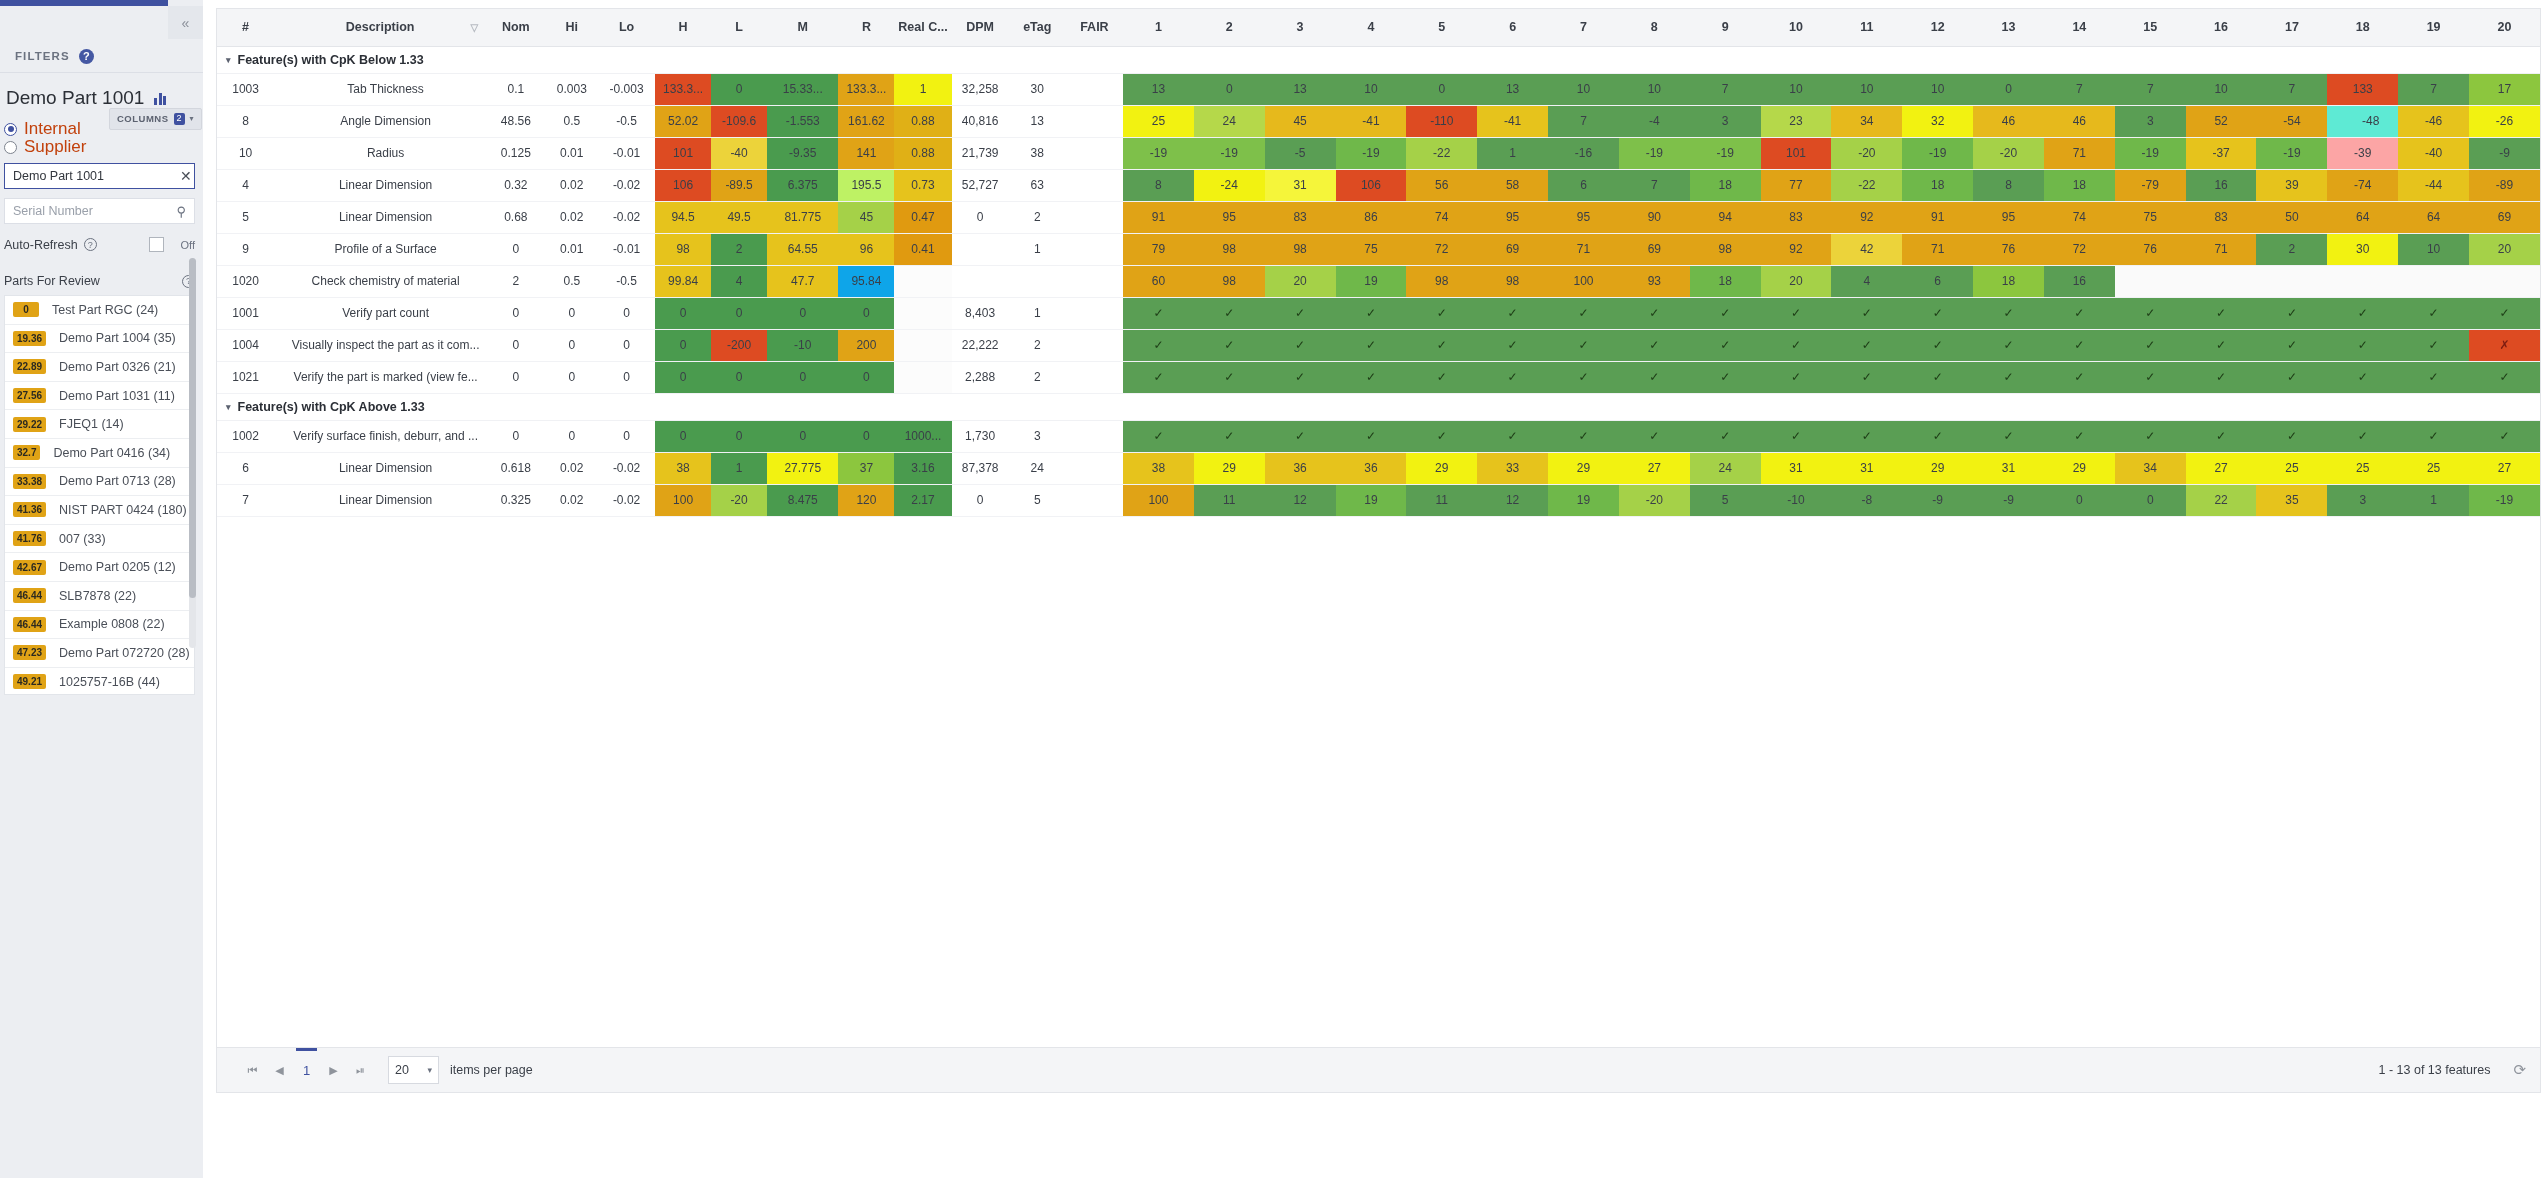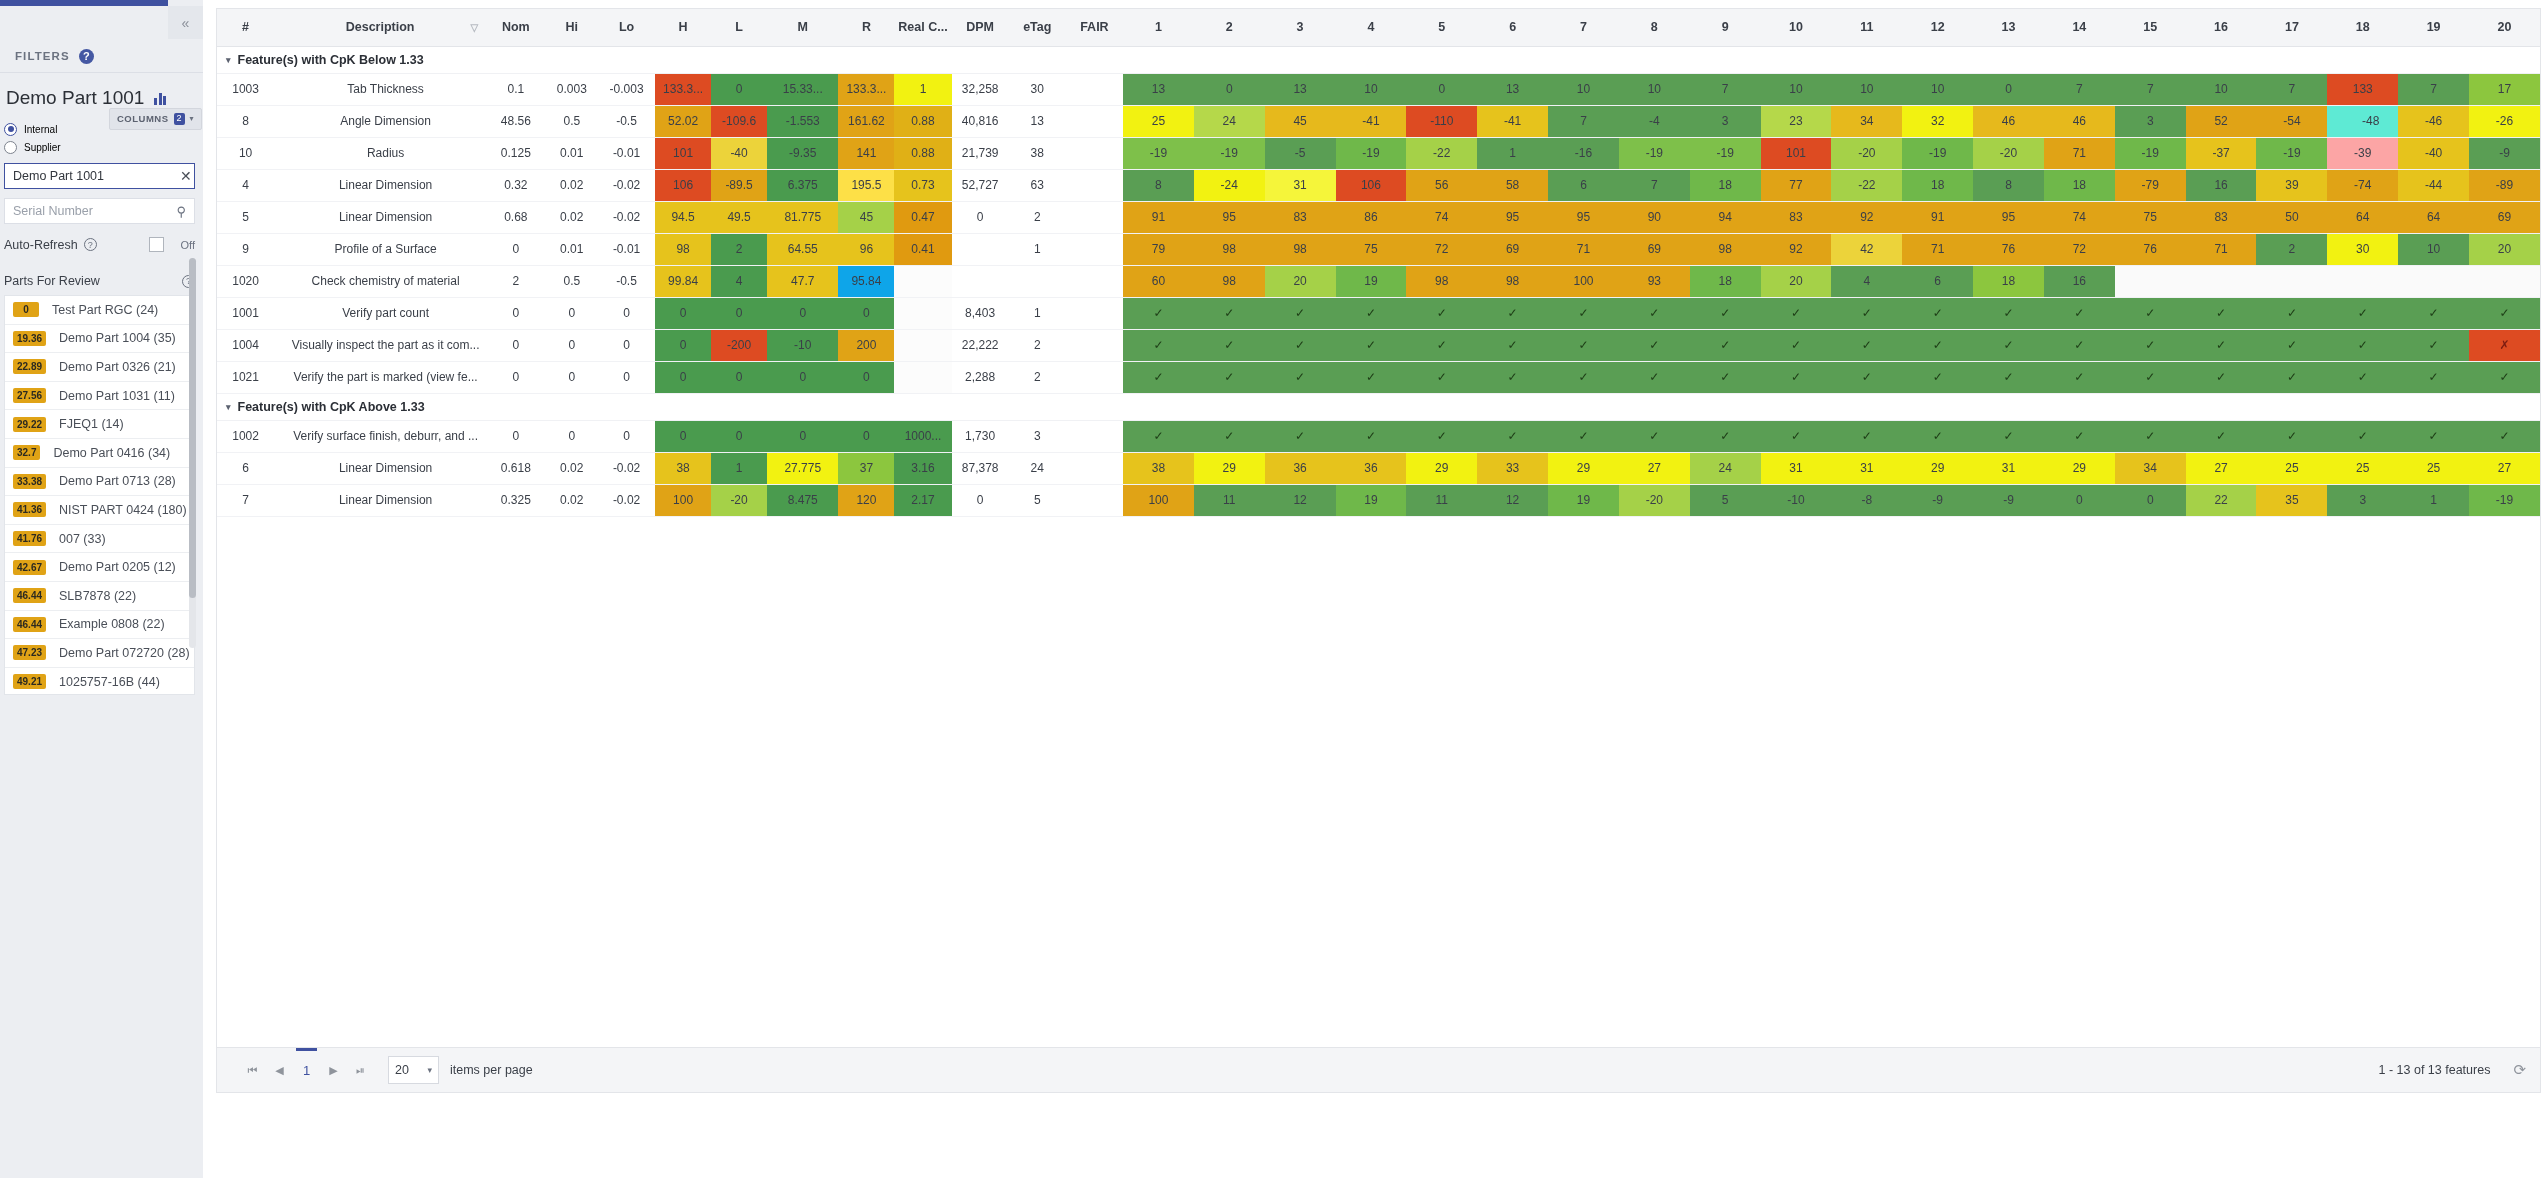--- a/index.html
+++ b/index.html
@@ -66,21 +66,21 @@
   .radio-outer {
     width: 13px; height: 13px; border-radius: 50%;
     border: 1.5px solid #7d838e; background: #fff;
     display: flex; align-items: center; justify-content: center;
     flex: 0 0 13px;
   }
   .radio-outer.sel { border-color: #3f51a0; }
   .radio-outer.sel::after {
     content: ''; width: 6px; height: 6px; border-radius: 50%; background: #3f51a0;
   }
-  .radio-label { font-size: 10px; color: #000000; }
+  .radio-label { font-size: 17px; color: #c2410c; }
 
   .columns-btn {
     position: absolute; left: 109px; top: 108px;
     display: flex; align-items: center; gap: 5px;
     background: #e1e4ea; border: 1px solid #d3d6dd;
     border-radius: 2px; padding: 4px 7px;
     cursor: pointer;
   }
   .columns-btn .lbl { font-size: 9.5px; font-weight: bold; color: #5c6270; letter-spacing: .5px; }
   .columns-btn .cnt {
@@ -576,21 +576,21 @@
               </tr>
               <tr class="data-row">
                 <td class="c-num">4</td>
                 <td class="c-desc">Linear Dimension</td>
                 <td class="c-num">0.32</td>
                 <td class="c-num">0.02</td>
                 <td class="c-num">-0.02</td>
                 <td style="background: rgb(221, 75, 34);">106</td>
                 <td style="background: rgb(224, 163, 22);">-89.5</td>
                 <td style="background: rgb(74, 155, 78);">6.375</td>
-                <td style="background: #fde047;">195.5</td>
+                <td style="background: #bef264;">195.5</td>
                 <td style="background: rgb(230, 195, 28);">0.73</td>
                 <td>52,727</td>
                 <td class="etag">63</td>
                 <td></td>
                 <td style="background: rgb(90, 158, 84);">8</td>
                 <td style="background: rgb(242, 242, 17);">-24</td>
                 <td style="background: rgb(245, 245, 58);">31</td>
                 <td style="background: rgb(221, 75, 34);">106</td>
                 <td style="background: rgb(224, 163, 22);">56</td>
                 <td style="background: rgb(224, 163, 22);">58</td>

